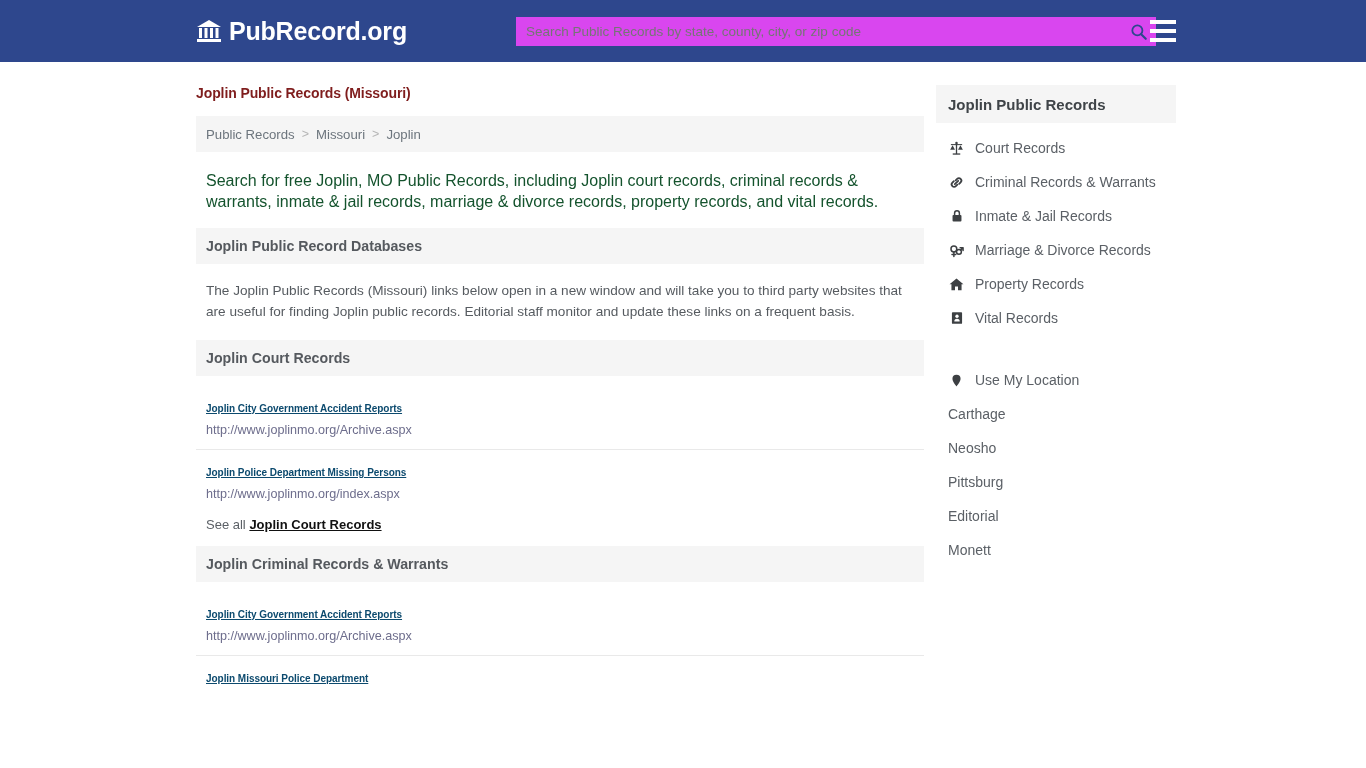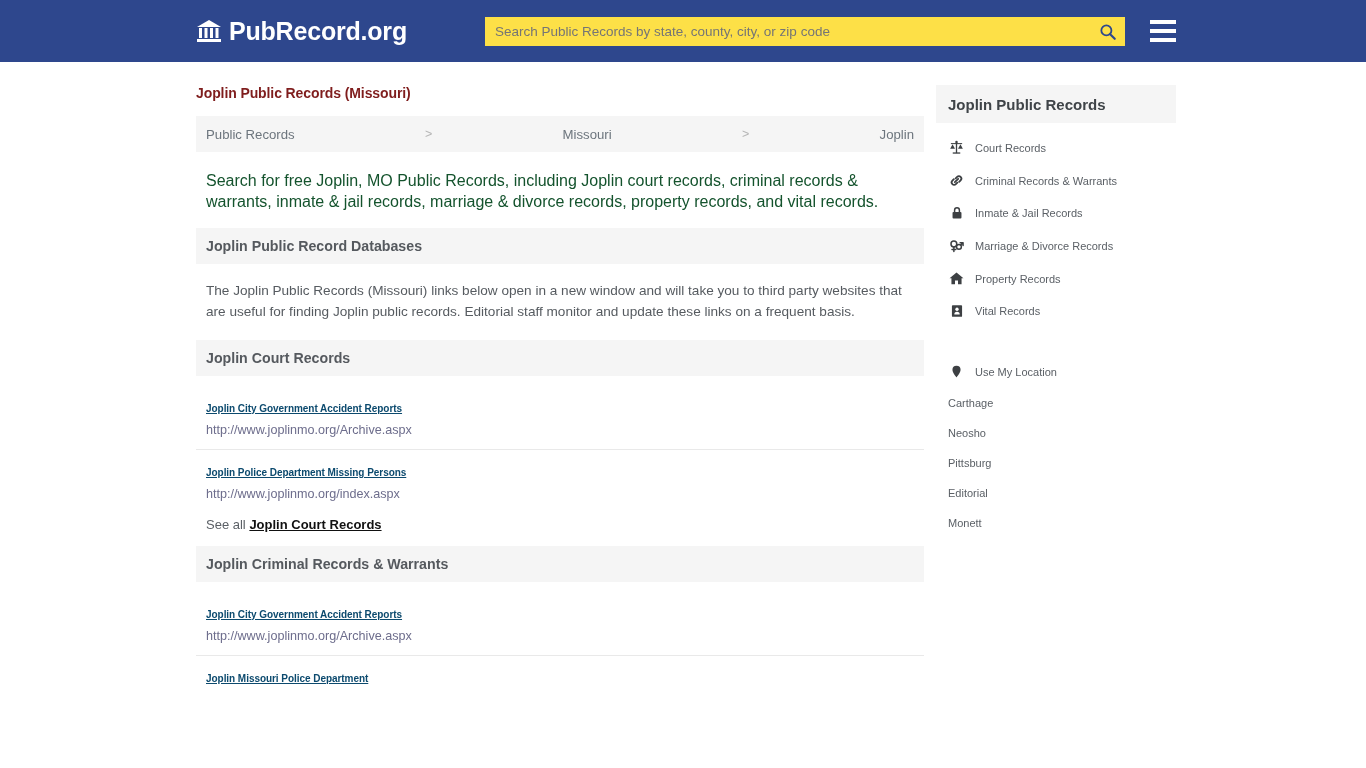--- a/index.html
+++ b/index.html
@@ -29,25 +29,25 @@
   .brand-icon { width: 26px; height: 24px; display: block; }
   .brand-text {
     color: #ffffff;
     font-size: 25px;
     font-weight: bold;
     letter-spacing: -0.2px;
     white-space: nowrap;
   }
   .search-wrap {
     position: absolute;
-    left: 485px;
+    left: 516px;
     top: 17px;
     width: 640px;
     height: 29px;
-    background: #fde047;
+    background: #d946ef;
     display: flex;
     align-items: flex-end;
   }
   .search-input {
     flex: 1;
     height: 100%;
     border: none;
     outline: none;
     padding: 0 10px;
     font-family: "Liberation Sans", sans-serif;
@@ -105,21 +105,20 @@
 
   
   .breadcrumb {
     background: #f5f5f5;
     height: 36px;
     display: flex;
     align-items: center;
     padding: 0 10px;
     font-size: 13.2px;
     color: #6c757d;
-    justify-content: space-between;
   }
   .breadcrumb a {
     color: #6c757d;
     text-decoration: none;
   }
   .breadcrumb .sep {
     color: #b5b5b5;
     margin: 0 7px;
     font-size: 12.5px;
   }
@@ -194,21 +193,21 @@
     font-size: 15px;
     font-weight: bold;
     color: #3f4448;
   }
   .side-list { padding: 8px 0 0 0; }
   .side-item {
     display: flex;
     align-items: center;
     gap: 10px;
     padding: 9px 12px;
-    font-size: 11px;
+    font-size: 14px;
     color: #5b6066;
     text-decoration: none;
     cursor: pointer;
   }
   .side-item .ico {
     width: 17px;
     flex: 0 0 17px;
     display: flex;
     align-items: center;
     justify-content: center;

